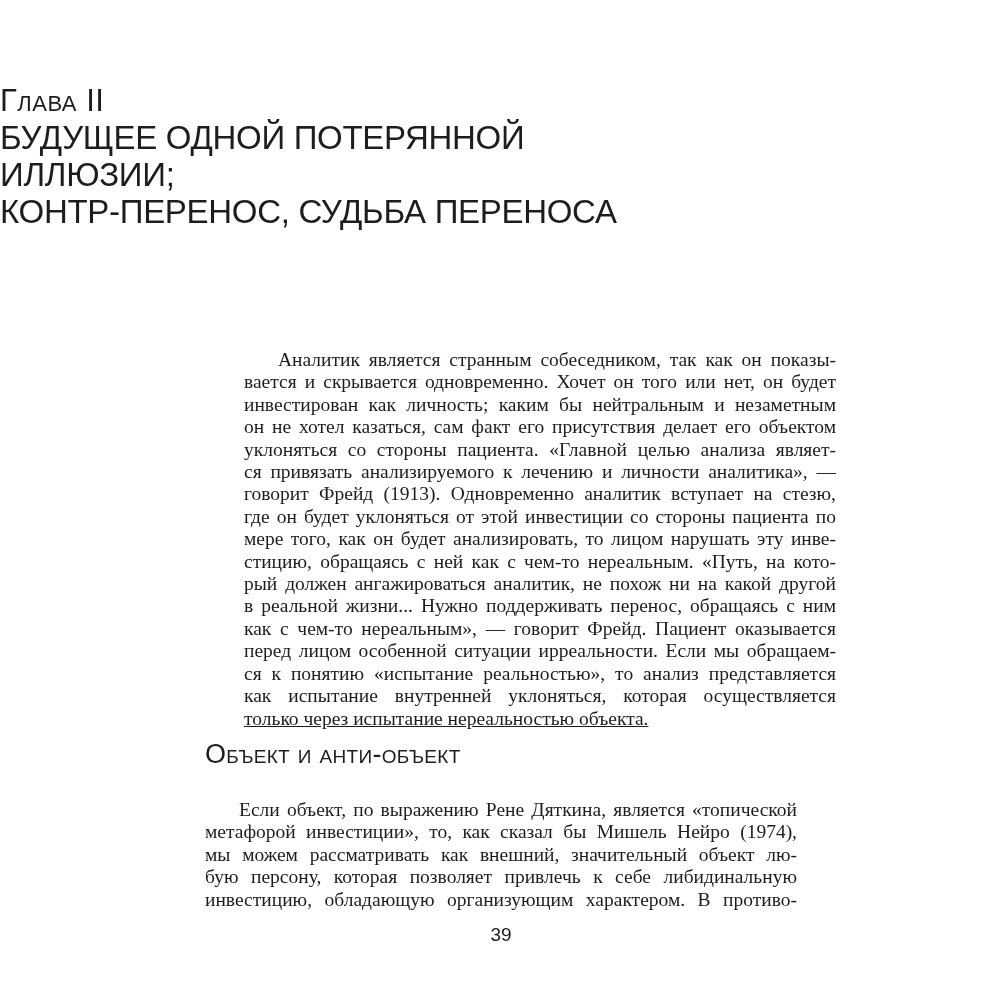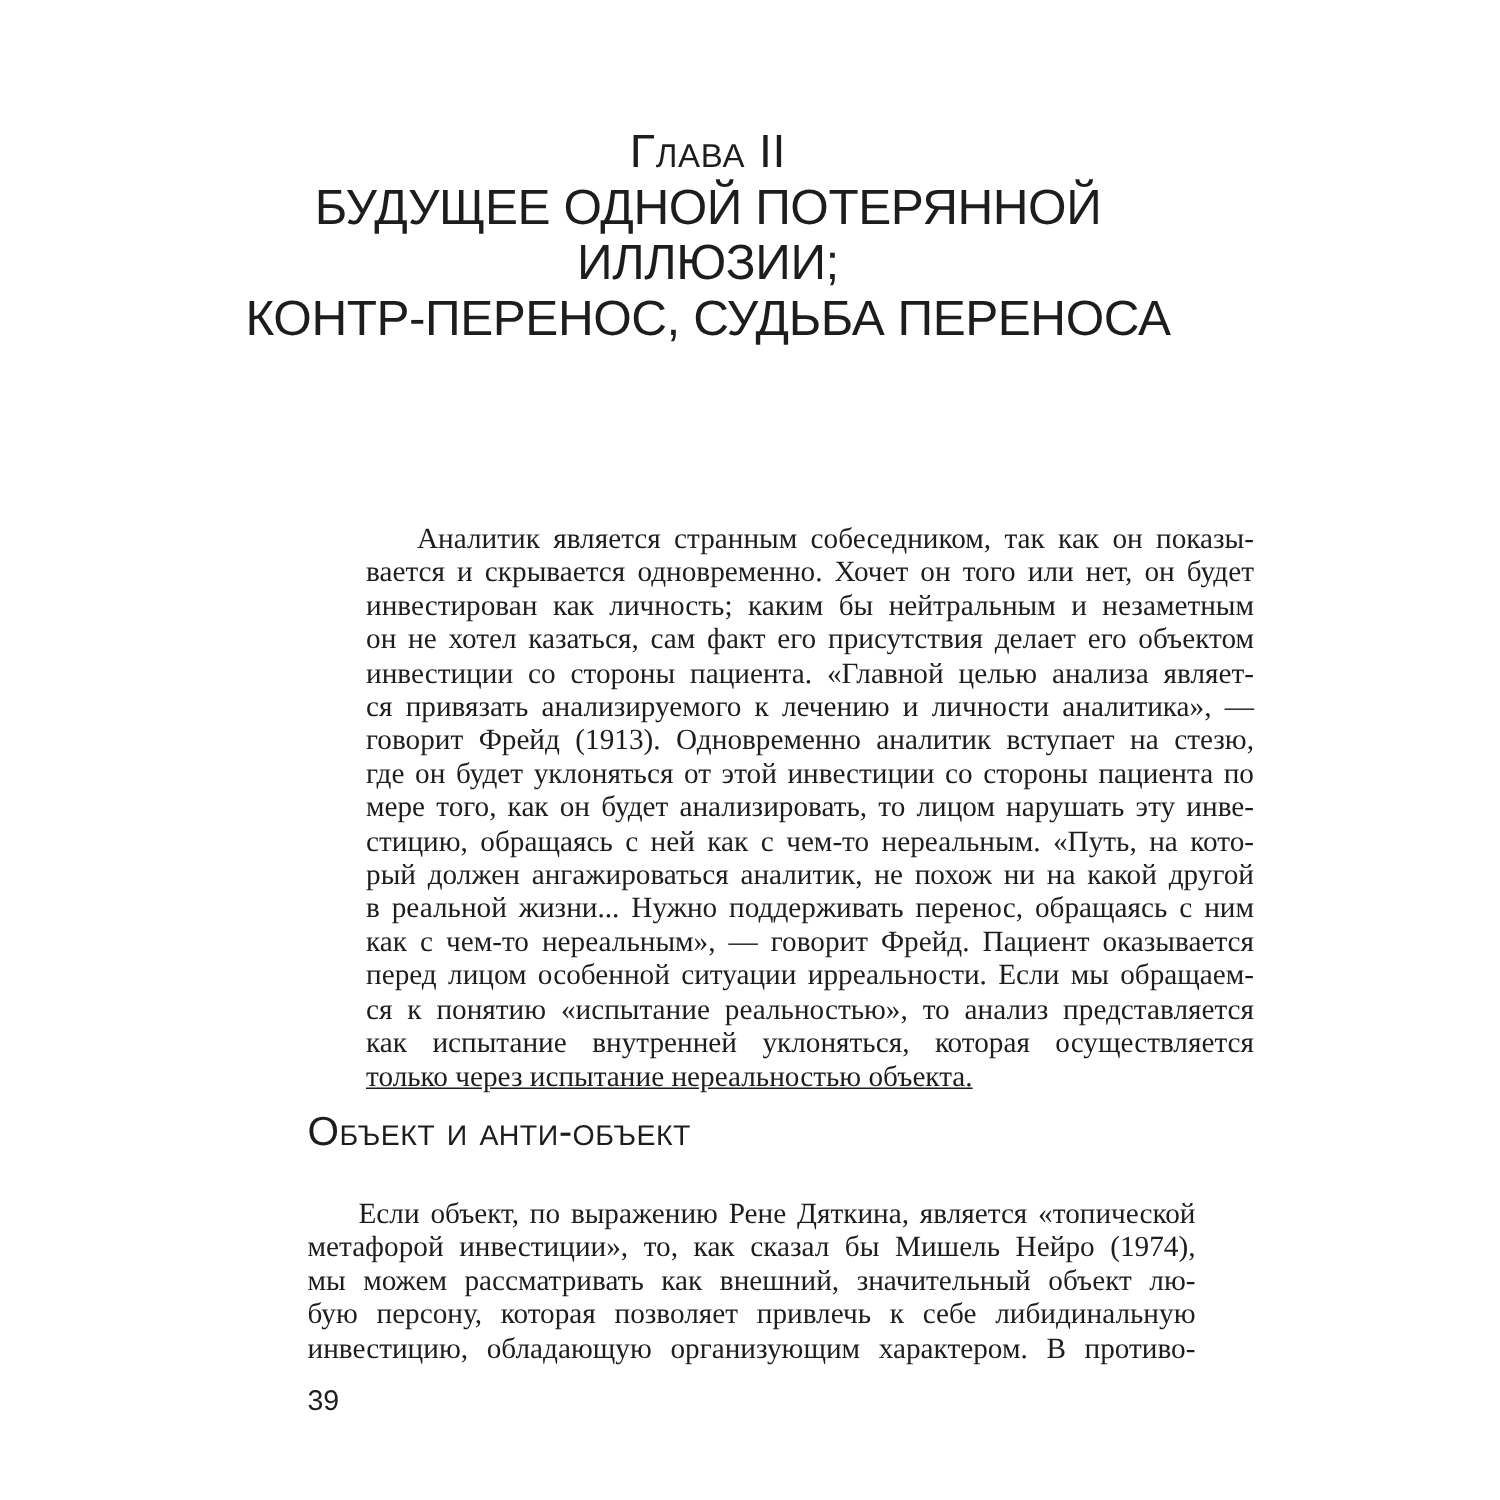--- a/index.html
+++ b/index.html
@@ -6,21 +6,20 @@
   .book-page{
     position:relative;
     width:1000px;height:1000px;
     background:#ffffff;
     color:#1d1d1b;
     overflow:hidden;
   }
   
   .heading-block{
     position:absolute;top:83px;left:0;width:944px;
-    text-align:center;
     font-family:"Liberation Sans","DejaVu Sans",sans-serif;
   }
   .chapter-label{
     font-size:31px;line-height:36px;
     font-variant:small-caps;
     letter-spacing:0.5px;
   }
   .chapter-title-line{
     font-size:33px;line-height:37px;
     letter-spacing:-0.3px;
@@ -45,20 +44,21 @@
   .section-heading{
     position:absolute;top:741px;left:205px;width:592px;
     font-family:"Liberation Sans","DejaVu Sans",sans-serif;
     font-variant:small-caps;
     font-size:27px;line-height:27px;
     letter-spacing:0.3px;
   }
   
   .page-number{
     position:absolute;top:924px;left:205px;width:592px;
+    text-align:center;
     font-family:"Liberation Sans","DejaVu Sans",sans-serif;
     font-size:19px;line-height:22px;
   }
 </style>
 </head>
 <body>
 
 <div class="book-page">
 
   <div class="heading-block">
@@ -66,21 +66,21 @@
     <div class="chapter-title-line">БУДУЩЕЕ ОДНОЙ ПОТЕРЯННОЙ</div>
     <div class="chapter-title-line">ИЛЛЮЗИИ;</div>
     <div class="chapter-title-line">КОНТР-ПЕРЕНОС, СУДЬБА ПЕРЕНОСА</div>
   </div>
 
   <div class="body-par par-1">
     <div class="text-line indent">Аналитик является странным собеседником, так как он показы-</div>
     <div class="text-line">вается и скрывается одновременно. Хочет он того или нет, он будет</div>
     <div class="text-line">инвестирован как личность; каким бы нейтральным и незаметным</div>
     <div class="text-line">он не хотел казаться, сам факт его присутствия делает его объектом</div>
-    <div class="text-line">инвестиции со стороны пациента. «Главной целью анализа являет-</div>
+    <div class="text-line">уклоняться со стороны пациента. «Главной целью анализа являет-</div>
     <div class="text-line">ся привязать анализируемого к лечению и личности аналитика», —</div>
     <div class="text-line">говорит Фрейд (1913). Одновременно аналитик вступает на стезю,</div>
     <div class="text-line">где он будет уклоняться от этой инвестиции со стороны пациента по</div>
     <div class="text-line">мере того, как он будет анализировать, то лицом нарушать эту инве-</div>
     <div class="text-line">стицию, обращаясь с ней как с чем-то нереальным. «Путь, на кото-</div>
     <div class="text-line">рый должен ангажироваться аналитик, не похож ни на какой другой</div>
     <div class="text-line">в реальной жизни... Нужно поддерживать перенос, обращаясь с ним</div>
     <div class="text-line">как с чем-то нереальным», — говорит Фрейд. Пациент оказывается</div>
     <div class="text-line">перед лицом особенной ситуации ирреальности. Если мы обращаем-</div>
     <div class="text-line">ся к понятию «испытание реальностью», то анализ представляется</div>

